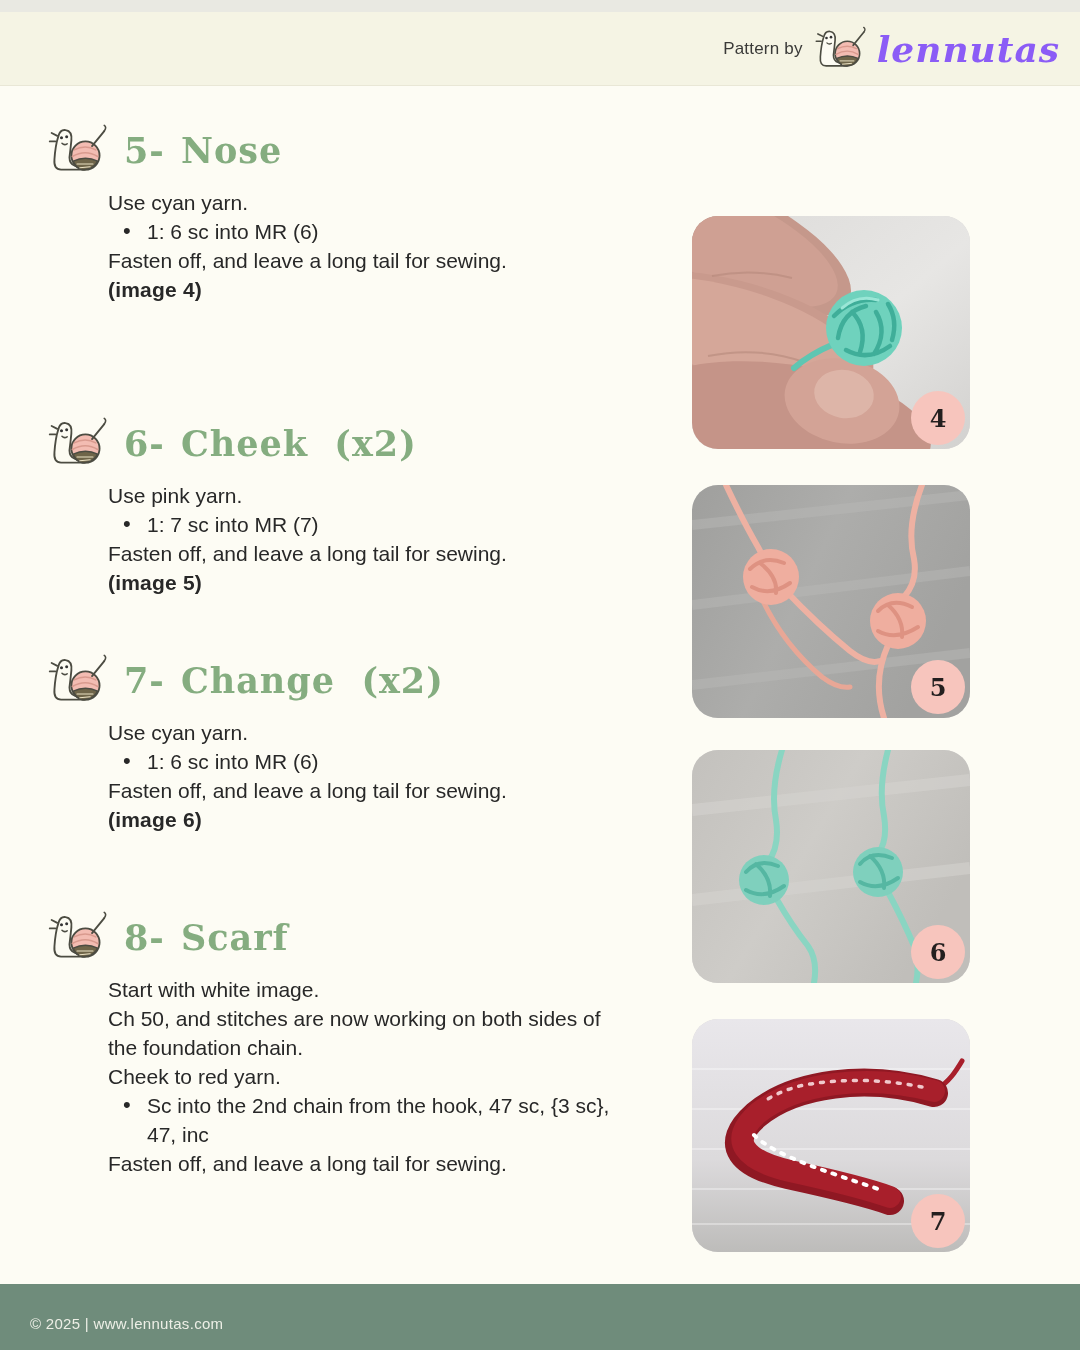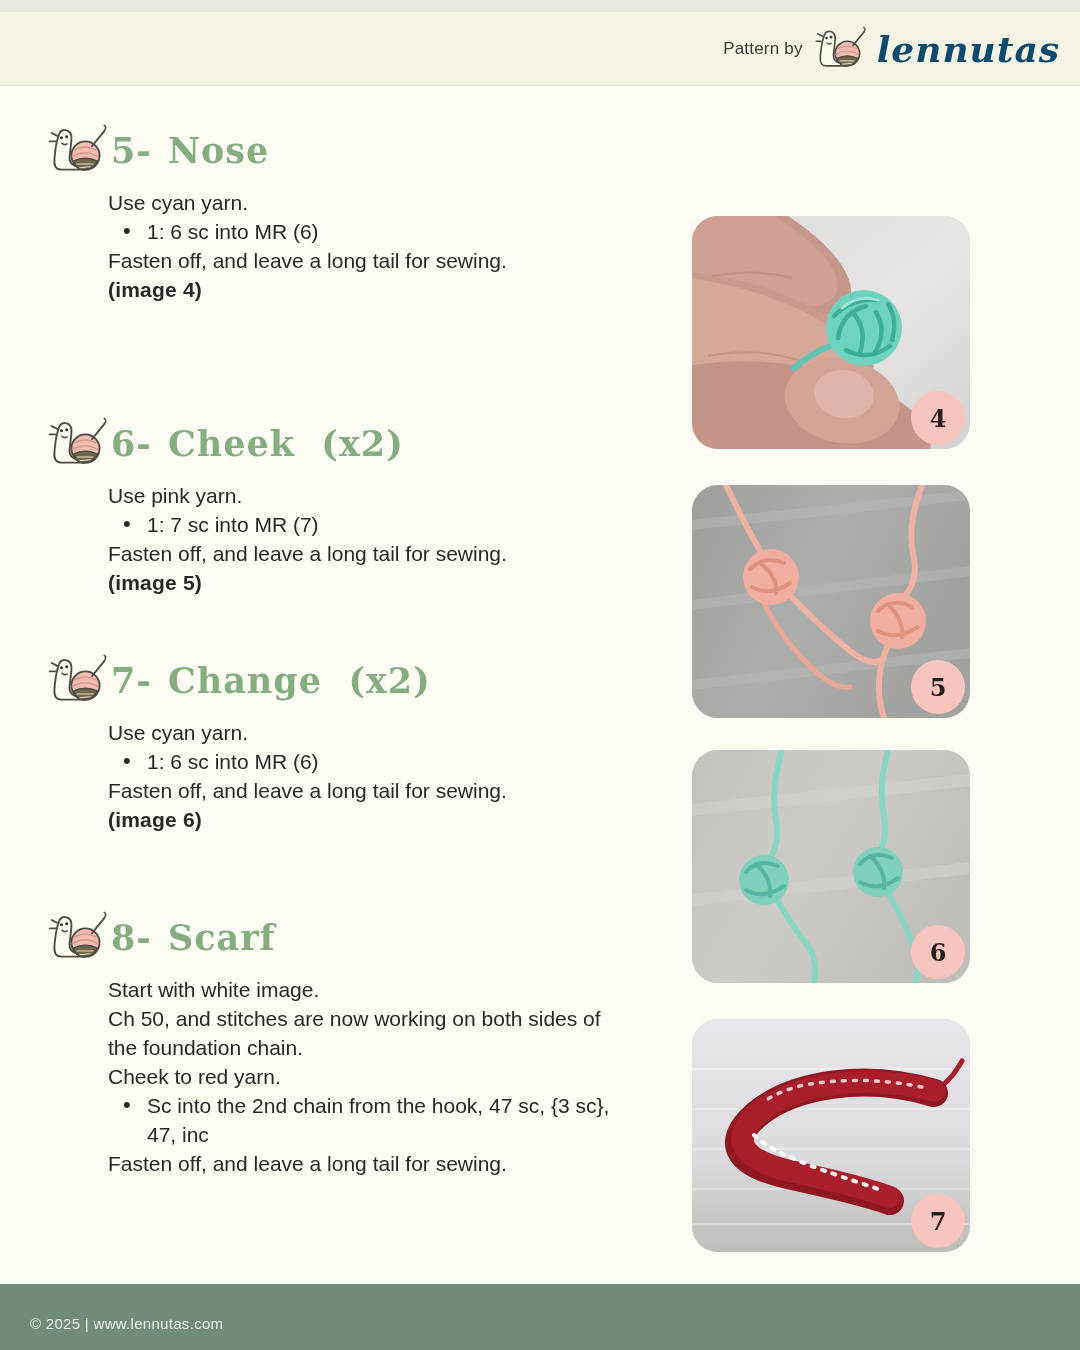--- a/index.html
+++ b/index.html
@@ -11,26 +11,26 @@
   
   .header{
     position:absolute;top:0;left:0;right:0;height:74px;
     background:#f5f4e4;border-bottom:1px solid #e9e7d6;
     display:flex;align-items:center;justify-content:flex-end;
     padding-right:20px;box-sizing:border-box;gap:10px;
   }
   .pattern-by{font-size:17px;color:#3a3a38;letter-spacing:.2px;}
   .brand-script{
     font-family:"DejaVu Serif",serif;font-style:italic;font-weight:bold;
-    font-size:36px;color:#0c4a6e;letter-spacing:1px;line-height:1;
+    font-size:36px;color:#8b5cf6;letter-spacing:1px;line-height:1;
   }
   .snail{flex:0 0 auto;}
   
   .section{position:absolute;left:46px;width:620px;}
-  .sec-head{display:flex;align-items:center;gap:3px;height:56px;}
+  .sec-head{display:flex;align-items:center;gap:16px;height:56px;}
   .sec-title{
     font-family:"DejaVu Serif",serif;font-weight:bold;
     font-size:35px;color:#85ad80;letter-spacing:1px;white-space:pre-wrap;
   }
   .sec-title .t-num{margin-right:16px;}
   .sec-body{margin:10px 0 0 62px;width:508px;font-size:21px;line-height:29px;}
   .sec-body p{margin:0;}
   .sec-body ul{list-style:none;margin:0;padding:0 0 0 15px;}
   .sec-body li{position:relative;padding-left:24px;}
   .sec-body li::before{content:"•";position:absolute;left:0;top:-1px;font-size:22px;}

